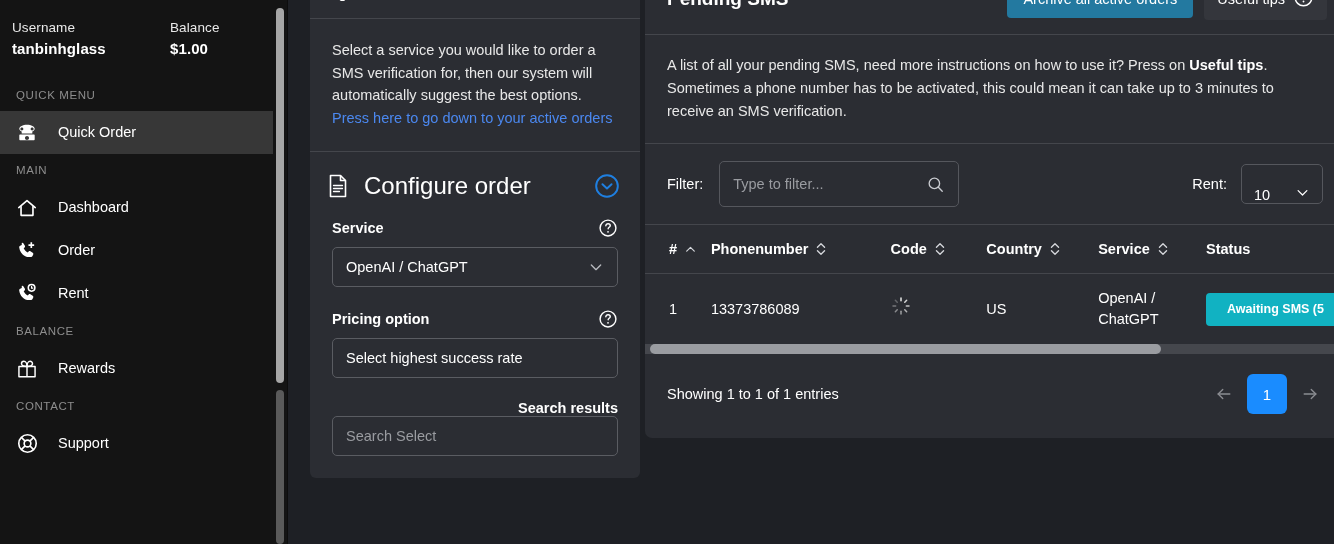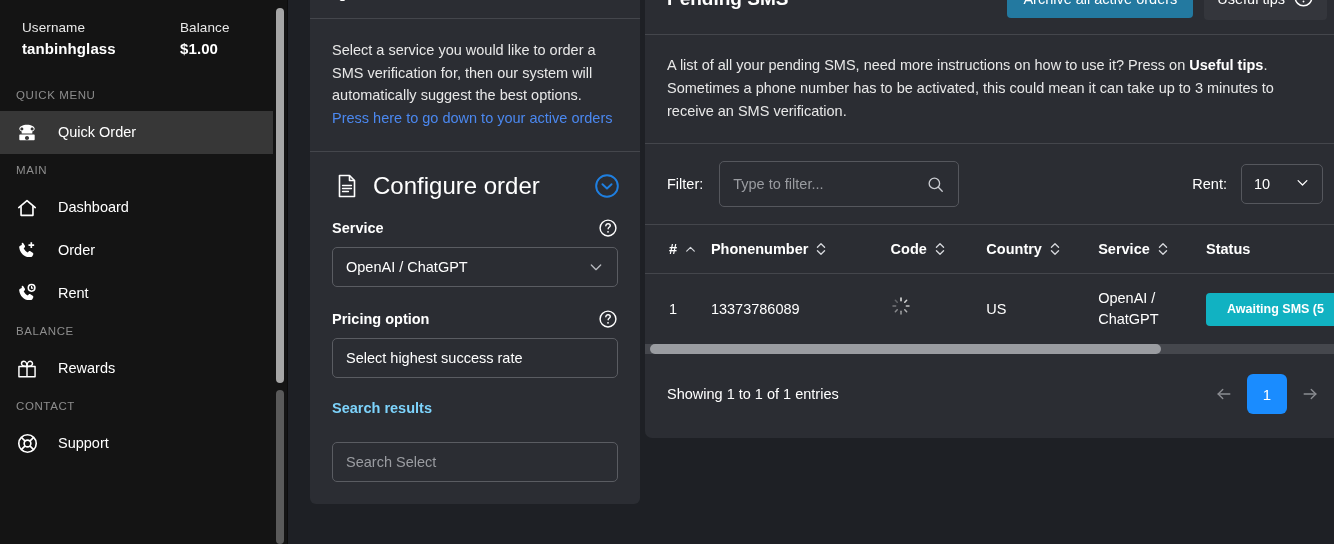--- a/index.html
+++ b/index.html
@@ -15,21 +15,21 @@
   .sidebar {
     width: 288px; height: 544px;
     background: #141414;
     position: relative;
     overflow: hidden;
     flex: 0 0 288px;
     border-right: 1px solid #0d0d0d;
   }
   .sb-topbar { height: 6px; background: #141414; }
   .sb-account {
-    padding: 14px 22px 22px 22px;
+    padding: 14px 22px 22px 12px;
     display: flex;
   }
   .acct-col { display: flex; flex-direction: column; }
   .acct-col.one { width: 158px; }
   .acct-label {
     font-size: 13.5px; color: #e9e9e9; font-weight: 400;
     letter-spacing: .1px; margin-bottom: 5px;
   }
   .acct-value {
     font-size: 15px; color: #ffffff; font-weight: bold;
@@ -89,21 +89,21 @@
   .mid-body { padding: 20px 22px 22px 22px; }
   .mid-p {
     font-size: 14.5px; line-height: 22.5px; color: #e8e8e8;
   }
   .mid-link {
     font-size: 14.5px; line-height: 22.5px; color: #4b88f0;
     cursor: pointer; display: inline;
   }
   .cfg-head {
     display: flex; align-items: center;
-    padding: 20px 20px 18px 25px;
+    padding: 20px 20px 18px 16px;
   }
   .cfg-doc-icon { margin-right: 14px; display: flex; color: #ffffff; }
   .cfg-title { font-size: 24px; color: #ffffff; font-weight: 400; flex: 1; }
   .cfg-chevron { color: #1f7fe0; display: flex; }
   .fld { padding: 0 22px; }
   .fld-row {
     display: flex; align-items: center; justify-content: space-between;
     margin-bottom: 9px;
   }
   .fld-label { font-size: 14.5px; color: #ffffff; font-weight: bold; }
@@ -114,21 +114,21 @@
     display: flex; align-items: center;
     padding: 0 13px;
     font-size: 14.5px; color: #ffffff;
     margin-bottom: 22px;
     cursor: pointer;
   }
   .fld-box .val { flex: 1; }
   .fld-box .ph { flex: 1; color: #9a9ca1; }
   .fld-box .chev { color: #b8babf; display: flex; }
   .fld-label-plain {
-    font-size: 14.5px; color: #7dd3fc; font-weight: bold; margin-bottom: 26px;
+    font-size: 14.5px; color: #ffffff; font-weight: bold; margin-bottom: 0; text-align: right;
   }
 
   
   .rightcol {
     flex: 1; height: 544px; background: #1e2025;
     position: relative; overflow: hidden;
   }
   .right-card {
     position: absolute; left: 5px; top: -38px;
     width: 700px;
@@ -176,21 +176,21 @@
     color: #ffffff; font-size: 14.5px;
     font-family: "Liberation Sans", sans-serif;
   }
   .f-input input::placeholder { color: #9a9ca1; }
   .f-search-icon { color: #c9cbd0; display: flex; }
   .f-spacer { flex: 1; }
   .show-label { font-size: 14.5px; color: #ffffff; margin-right: 14px; }
   .show-sel {
     width: 82px; height: 40px;
     border: 1px solid #55575d; border-radius: 5px;
-    display: flex; align-items: center; justify-content: space-between;
+    display: flex; align-items: flex-end; justify-content: space-between;
     padding: 0 12px; color: #ffffff; font-size: 14.5px; cursor: pointer;
   }
 
   .tbl-wrap { position: relative; }
   table.tbl { width: 100%; border-collapse: collapse; }
   table.tbl th {
     text-align: left; font-size: 14.5px; font-weight: bold; color: #ffffff;
     padding: 16px 0 16px 0;
     border-top: 1px solid #44464c;
     border-bottom: 1px solid #44464c;

